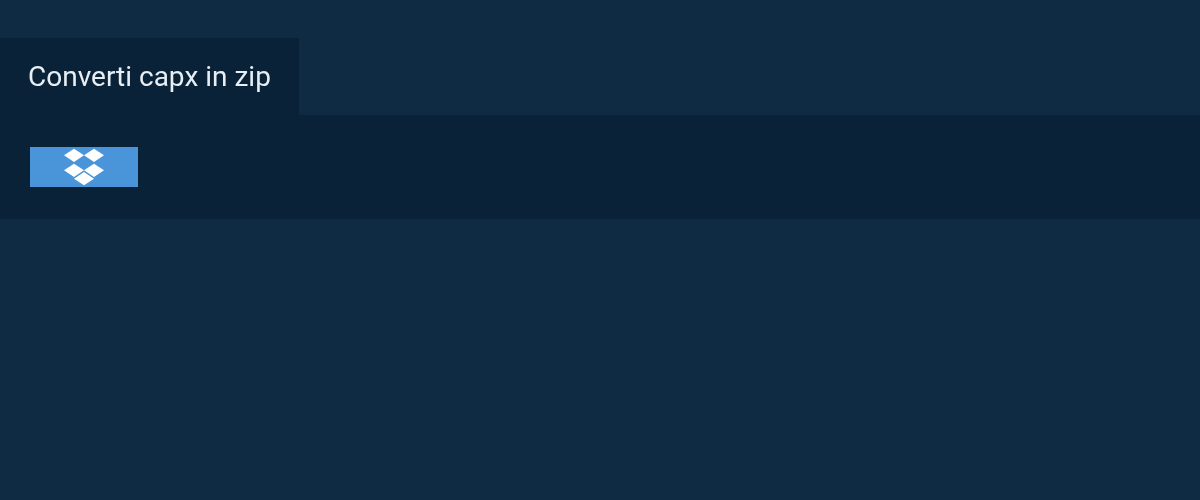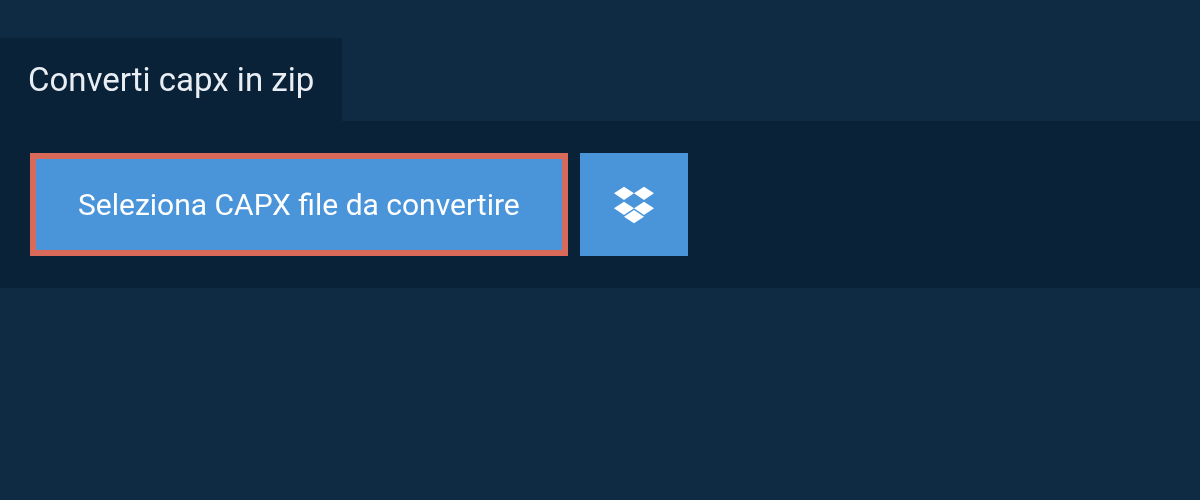--- a/index.html
+++ b/index.html
@@ -15,21 +15,21 @@
       overflow: hidden;
     }
     .tab-header {
       background: #0a2238;
       padding: 22px 28px;
       display: inline-block;
       margin-top: 38px;
     }
     .tab-title {
       color: #e8eef4;
-      font-size: 33px;
+      font-size: 28px;
       font-weight: 400;
     }
     .content-panel {
       background: #0a2238;
       padding: 32px 30px;
       width: 100%;
     }
     .button-row {
       display: flex;
       gap: 12px;
@@ -65,23 +65,20 @@
 <body>
 
 
 
 <div class="tab-header">
   <div class="tab-title">Converti capx in zip</div>
 </div>
 
 <div class="content-panel">
   <div class="button-row">
-    <div class="select-file-button">
-      <span>Seleziona CAPX file da convertire</span>
-    </div>
     <div class="dropbox-button">
       <svg class="dropbox-icon" viewBox="0 0 48 48" fill="#ffffff">
         <path d="M12 2 L24 10 L12 18 L0 10 Z"></path>
         <path d="M36 2 L48 10 L36 18 L24 10 Z"></path>
         <path d="M12 20 L24 28 L12 36 L0 28 Z"></path>
         <path d="M36 20 L48 28 L36 36 L24 28 Z"></path>
         <path d="M24 30 L36 38 L24 46 L12 38 Z"></path>
       </svg>
     </div>
   </div>

